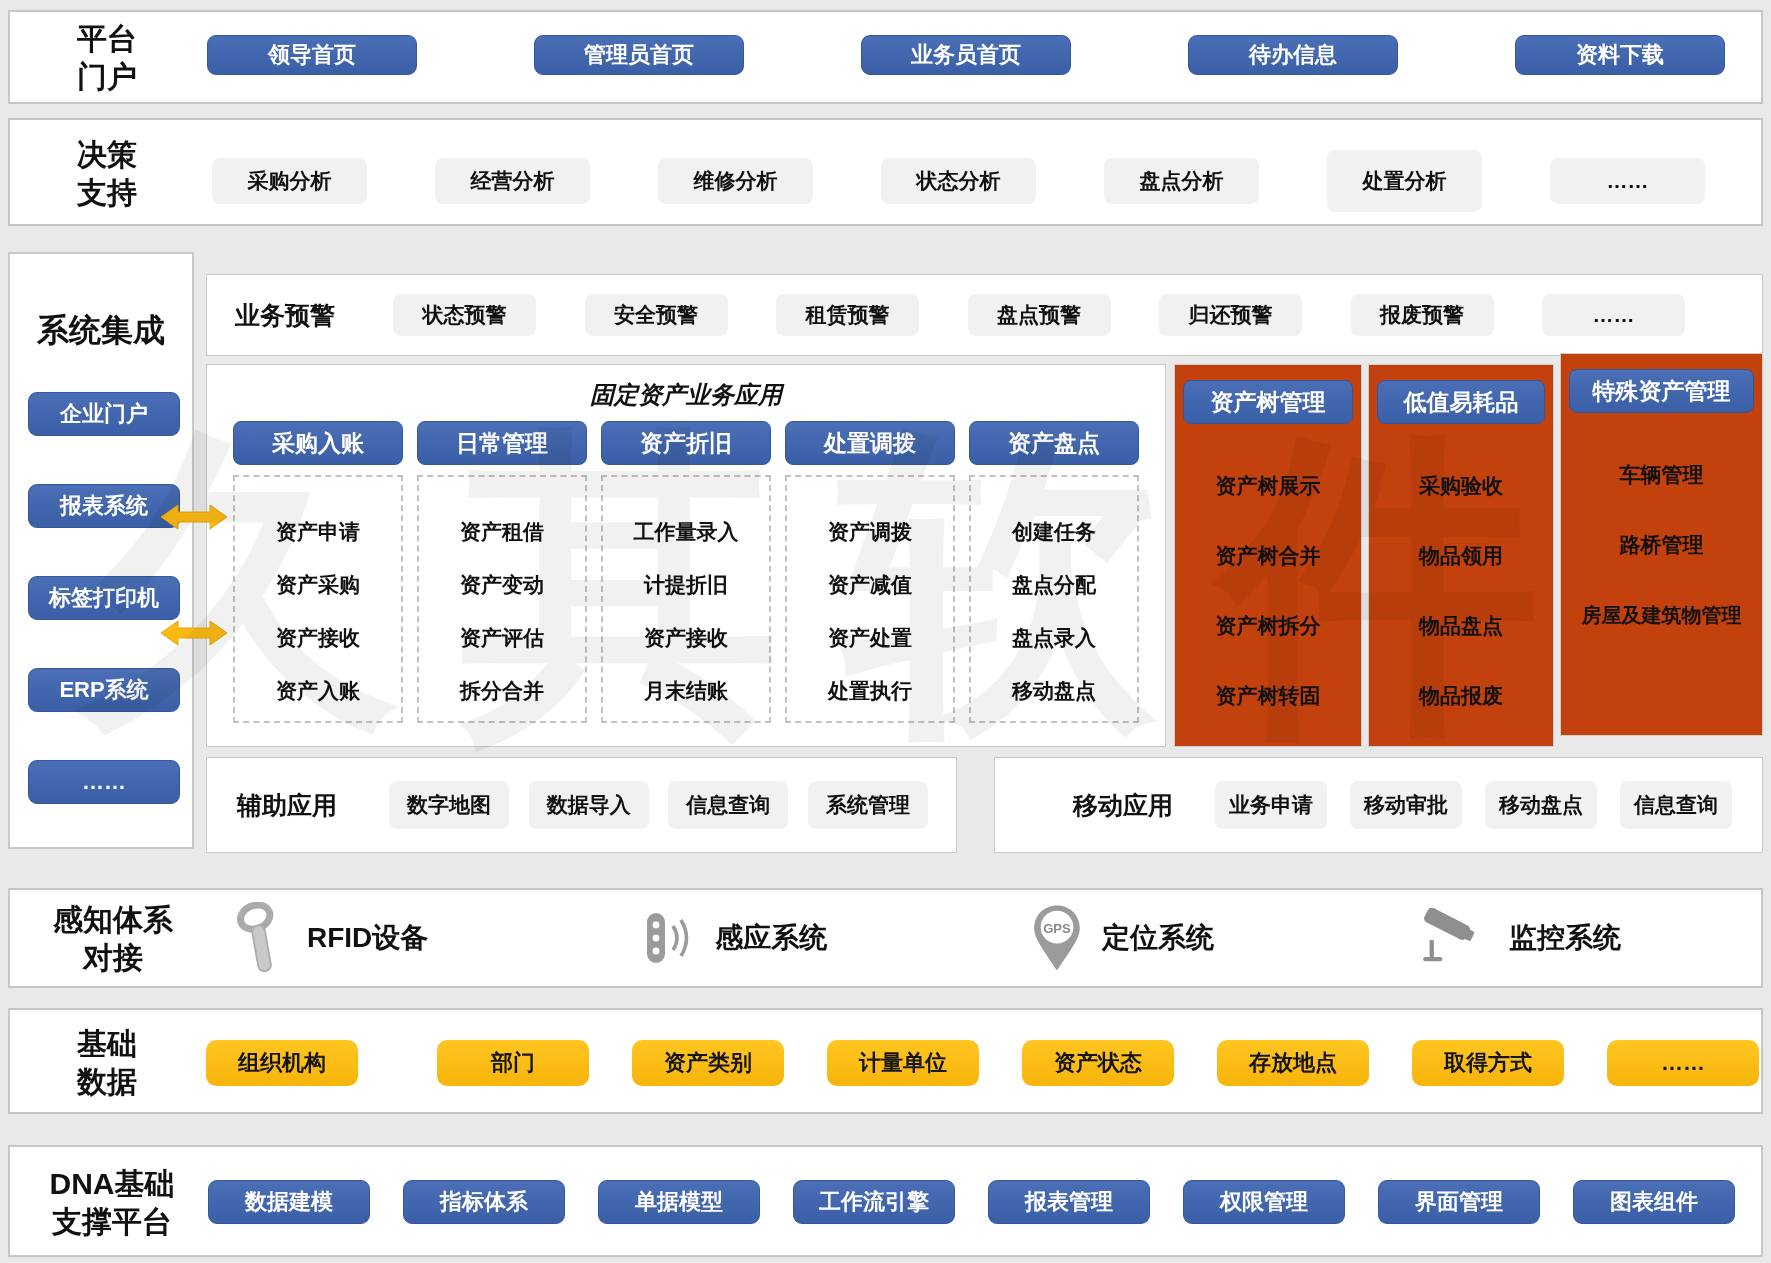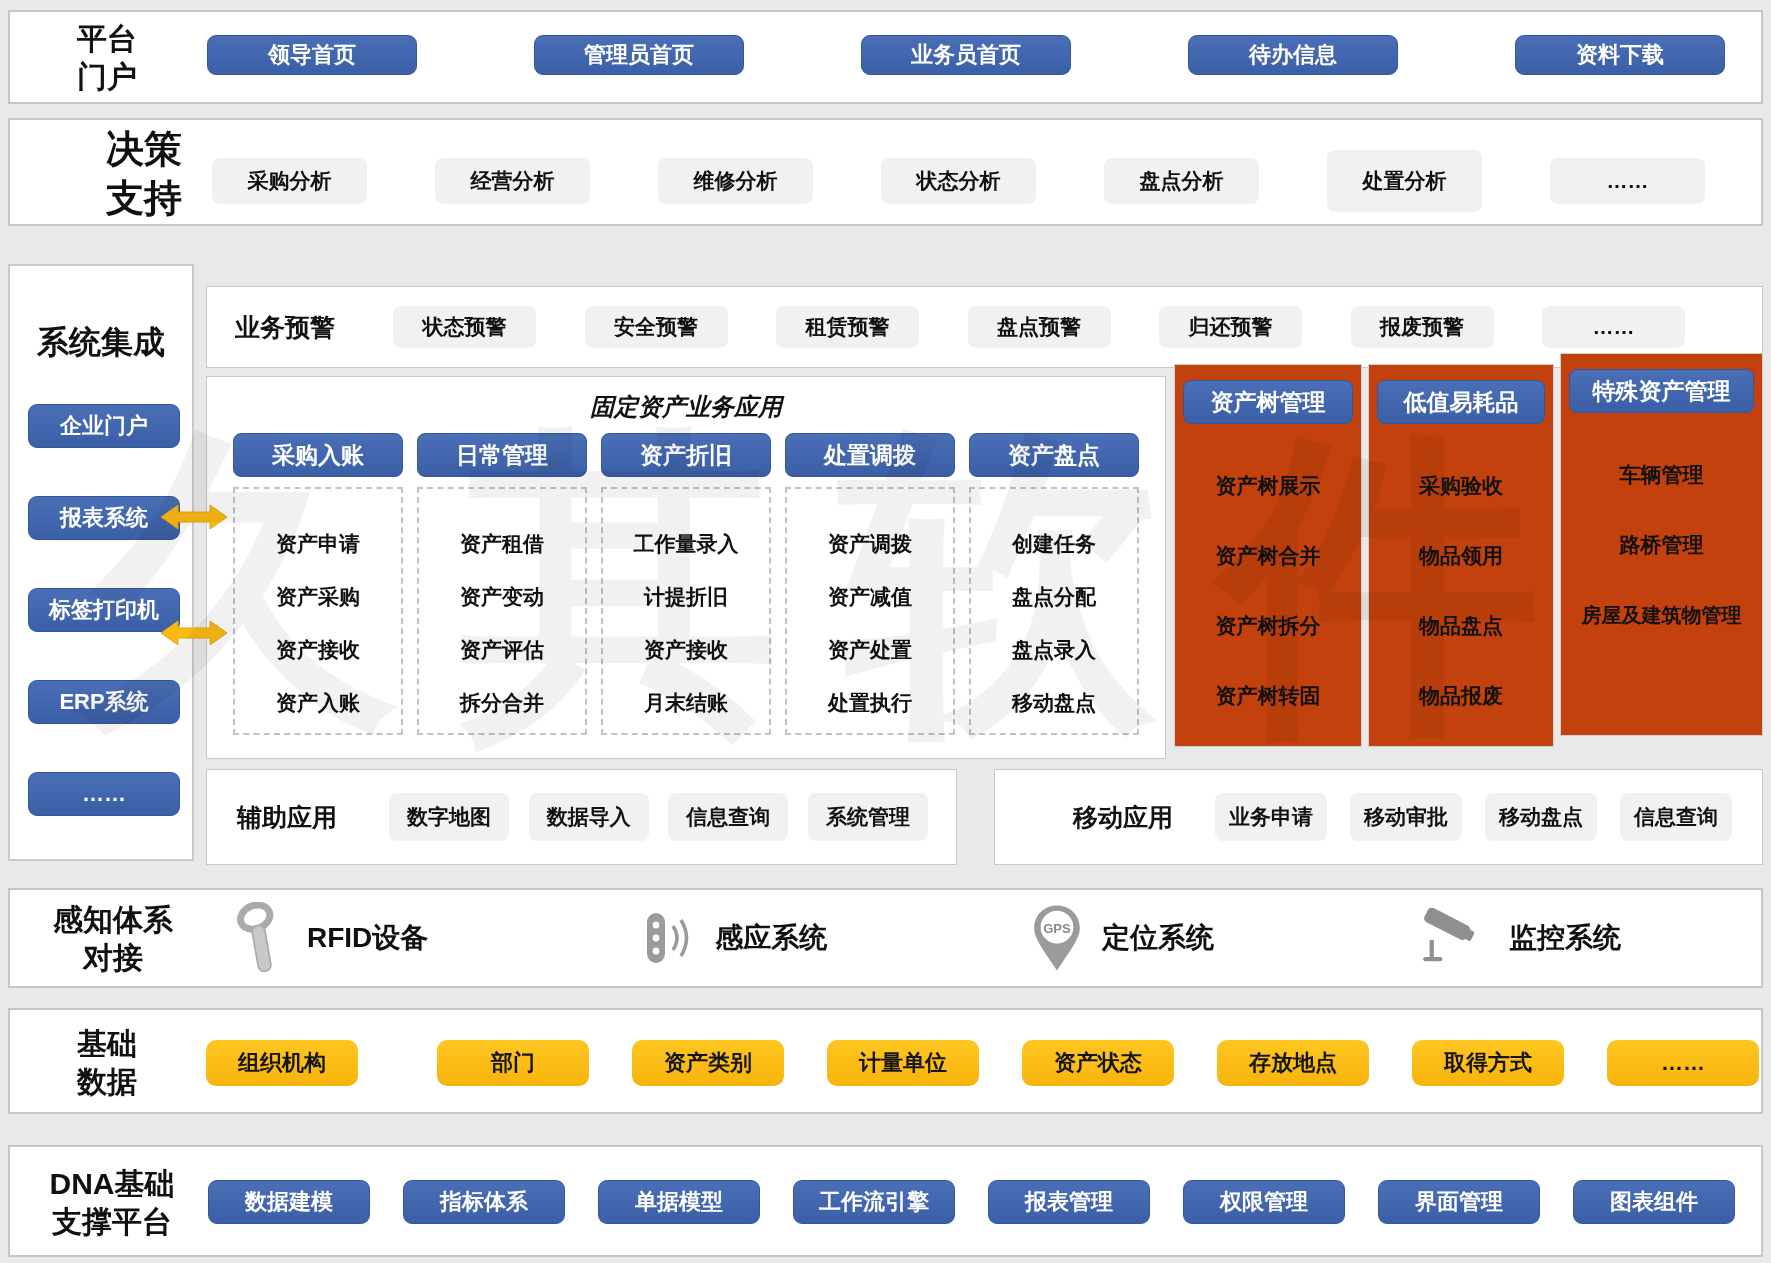--- a/index.html
+++ b/index.html
@@ -4,21 +4,21 @@
 <style>
   html,body{margin:0;padding:0;}
   body{
     background:#e9e9e9;
     font-family:"Liberation Sans","DejaVu Sans",sans-serif;
     color:#0d0d0d;
     -webkit-font-smoothing:antialiased;
   }
   .page{position:relative;width:1771px;height:1263px;background:#e9e9e9;overflow:hidden;}
   .band{position:absolute;background:#ffffff;border:2px solid #c6c6c6;box-sizing:border-box;padding-left:28px;}
-  .box{position:absolute;background:#ffffff;border:1px solid #c9c9c9;box-sizing:border-box;margin-top:12px;}
+  .box{position:absolute;background:#ffffff;border:1px solid #c9c9c9;box-sizing:border-box;}
   .v-label{
     position:absolute;display:flex;flex-direction:column;justify-content:center;
     text-align:center;font-weight:bold;line-height:1.28;color:#111;
   }
   .v-label .ln{white-space:nowrap;}
   .btn-row{position:absolute;display:flex;align-items:center;}
   .blue-btn{
     display:flex;align-items:center;justify-content:center;
     background:linear-gradient(#4a6fb7,#3b5fa6);
     border:1px solid #34579c;border-radius:9px;
@@ -79,21 +79,21 @@
     <div class="btn-row" style="left:197px;top:23px;gap:117px;">
       <div class="blue-btn" style="width:210px;height:40px;">领导首页</div>
       <div class="blue-btn" style="width:210px;height:40px;">管理员首页</div>
       <div class="blue-btn" style="width:210px;height:40px;">业务员首页</div>
       <div class="blue-btn" style="width:210px;height:40px;">待办信息</div>
       <div class="blue-btn" style="width:210px;height:40px;">资料下载</div>
     </div>
   </div>
 
   <div class="band" style="left:8px;top:118px;width:1755px;height:108px;">
-    <div class="v-label" style="left:22px;top:17px;width:150px;height:74px;font-size:38px;align-items:flex-end;">
+    <div class="v-label" style="left:22px;top:17px;width:150px;height:74px;font-size:30px;">
       <span class="ln">决策</span>
       <span class="ln">支持</span>
     </div>
     <div class="btn-row" style="left:202px;top:30px;gap:68px;">
       <div class="gray-btn" style="width:155px;height:46px;">采购分析</div>
       <div class="gray-btn" style="width:155px;height:46px;">经营分析</div>
       <div class="gray-btn" style="width:155px;height:46px;">维修分析</div>
       <div class="gray-btn" style="width:155px;height:46px;">状态分析</div>
       <div class="gray-btn" style="width:155px;height:46px;">盘点分析</div>
       <div class="gray-btn" style="width:155px;height:62px;">处置分析</div>

